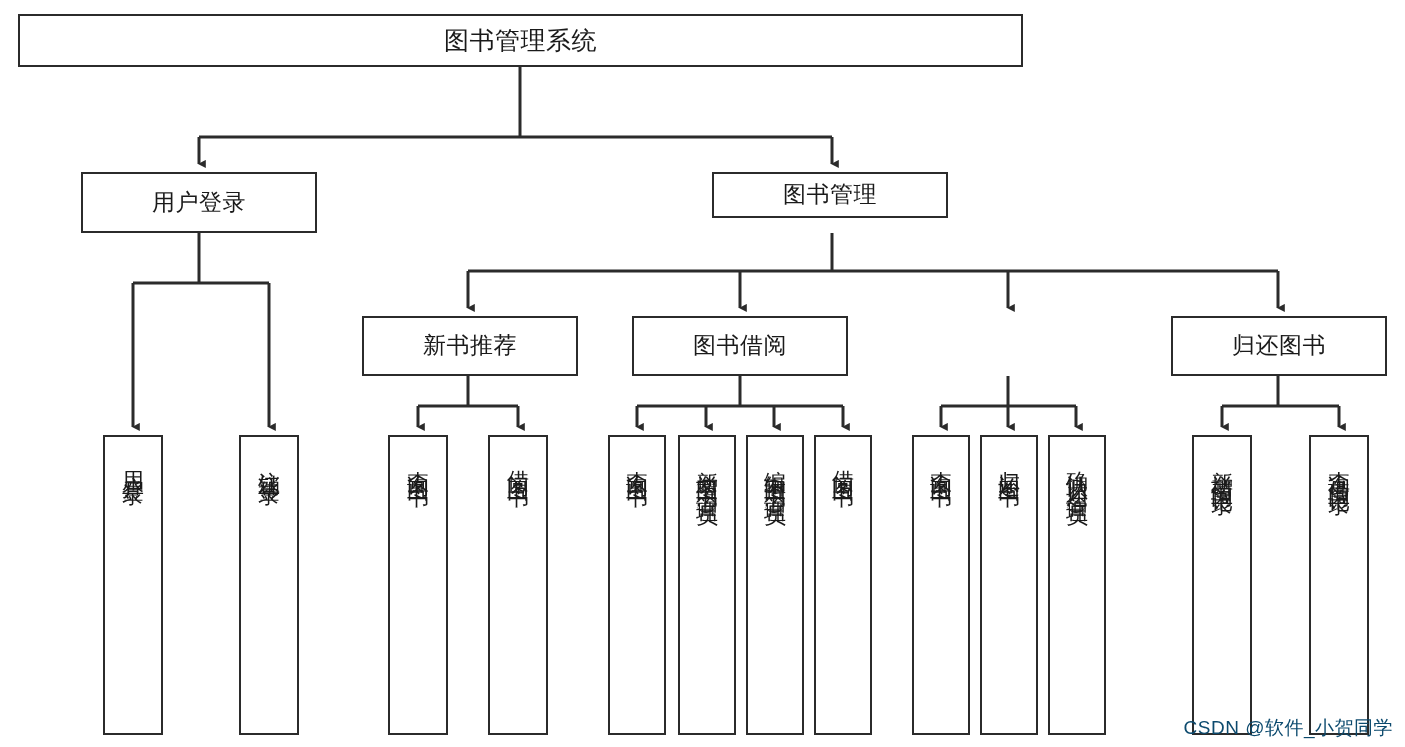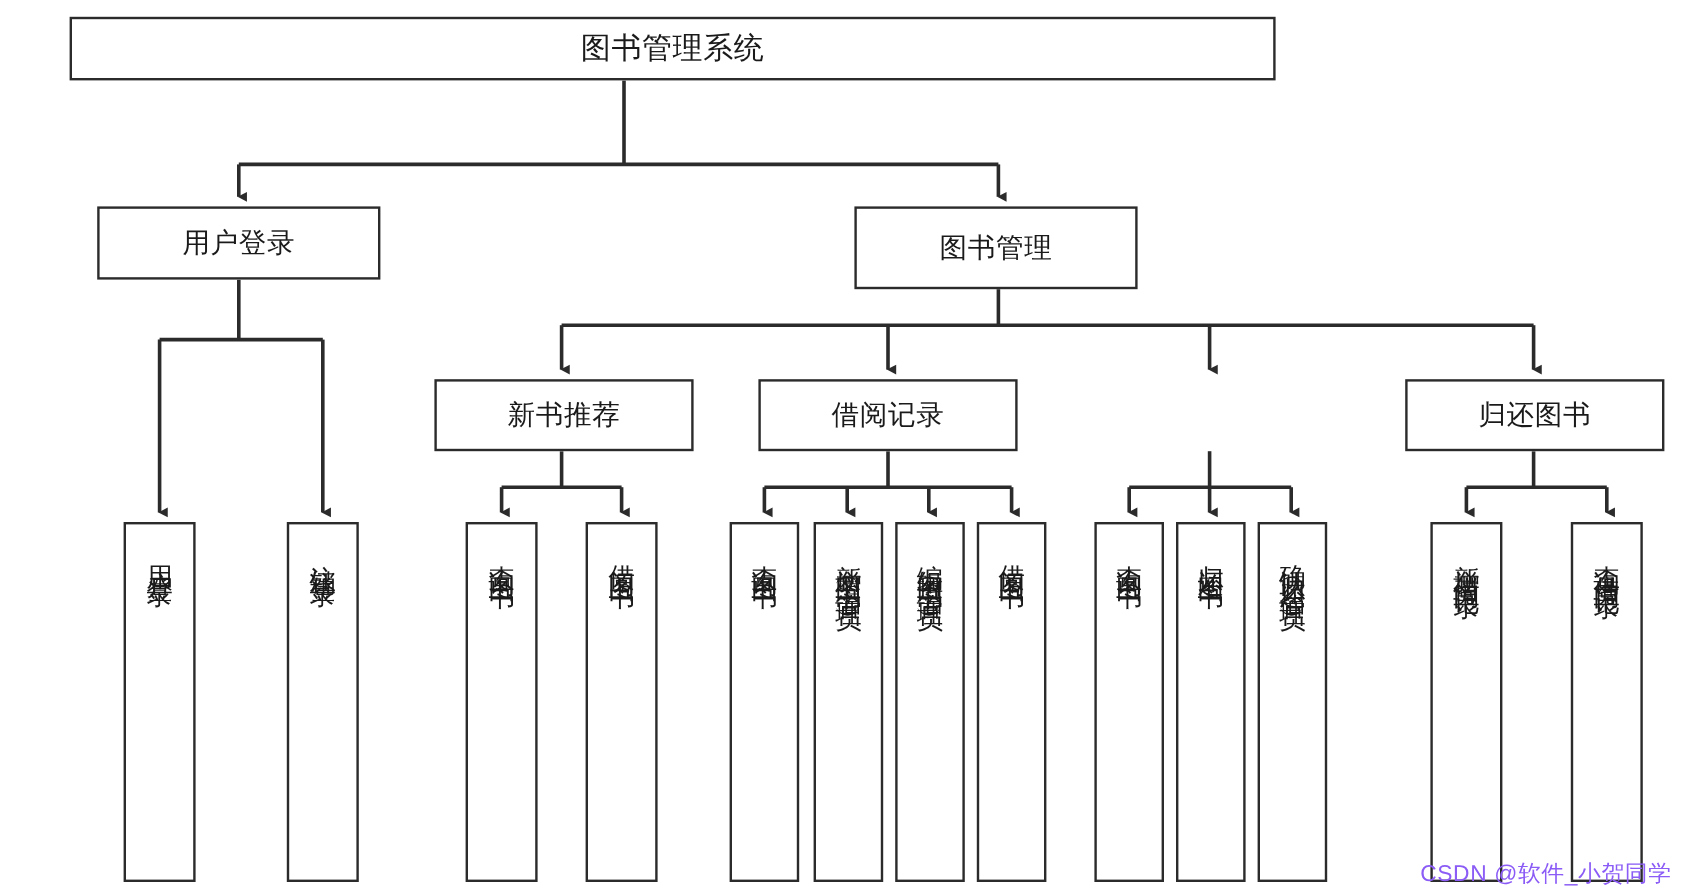--- a/index.html
+++ b/index.html
@@ -58,21 +58,21 @@
     line-height: 1;
   }
   #title-node .label {
     font-size: 25px;
   }
   .watermark {
     position: absolute;
     right: 12px;
     bottom: 6px;
     font-size: 19px;
-    color: #8b5cf6;
+    color: #0c4a6e;
     z-index: 5;
     white-space: nowrap;
     letter-spacing: 0.5px;
   }
 </style>
 </head>
 <body>
 
 <div id="canvas">
 
@@ -119,36 +119,36 @@
       <path d="M1008,406 L1008,427" marker-end="url(#arrow)"></path>
       <path d="M1076,406 L1076,427" marker-end="url(#arrow)"></path>
 
       <path d="M1278,376 L1278,406"></path>
       <path d="M1222,406 L1339,406"></path>
       <path d="M1222,406 L1222,427" marker-end="url(#arrow)"></path>
       <path d="M1339,406 L1339,427" marker-end="url(#arrow)"></path>
     </g>
   </svg>
 
-  <div class="node horiz" id="title-node" style="left:18px; top:14px; width:1005px; height:53px;margin-left:40px;">
+  <div class="node horiz" id="title-node" style="left:18px; top:14px; width:1005px; height:53px;">
     <span class="label">图书管理系统</span>
   </div>
 
   <div class="node horiz" style="left:81px; top:172px; width:236px; height:61px;">
     <span class="label">用户登录</span>
   </div>
-  <div class="node horiz" style="left:712px; top:172px; width:236px; height:69px;">
+  <div class="node horiz" style="left:712px; top:172px; width:236px; height:46px;">
     <span class="label">图书管理</span>
   </div>
 
   <div class="node horiz" style="left:362px; top:316px; width:216px; height:60px;">
     <span class="label">新书推荐</span>
   </div>
   <div class="node horiz" style="left:632px; top:316px; width:216px; height:60px;">
-    <span class="label">借阅记录</span>
+    <span class="label">图书借阅</span>
   </div>
   <div class="node horiz" style="left:1171px; top:316px; width:216px; height:60px;">
     <span class="label">归还图书</span>
   </div>
 
   <div class="node vert" style="left:103px; top:435px; width:60px; height:300px;">
     <span class="label">用户登录</span>
   </div>
   <div class="node vert" style="left:239px; top:435px; width:60px; height:300px;">
     <span class="label">注销登录</span>

